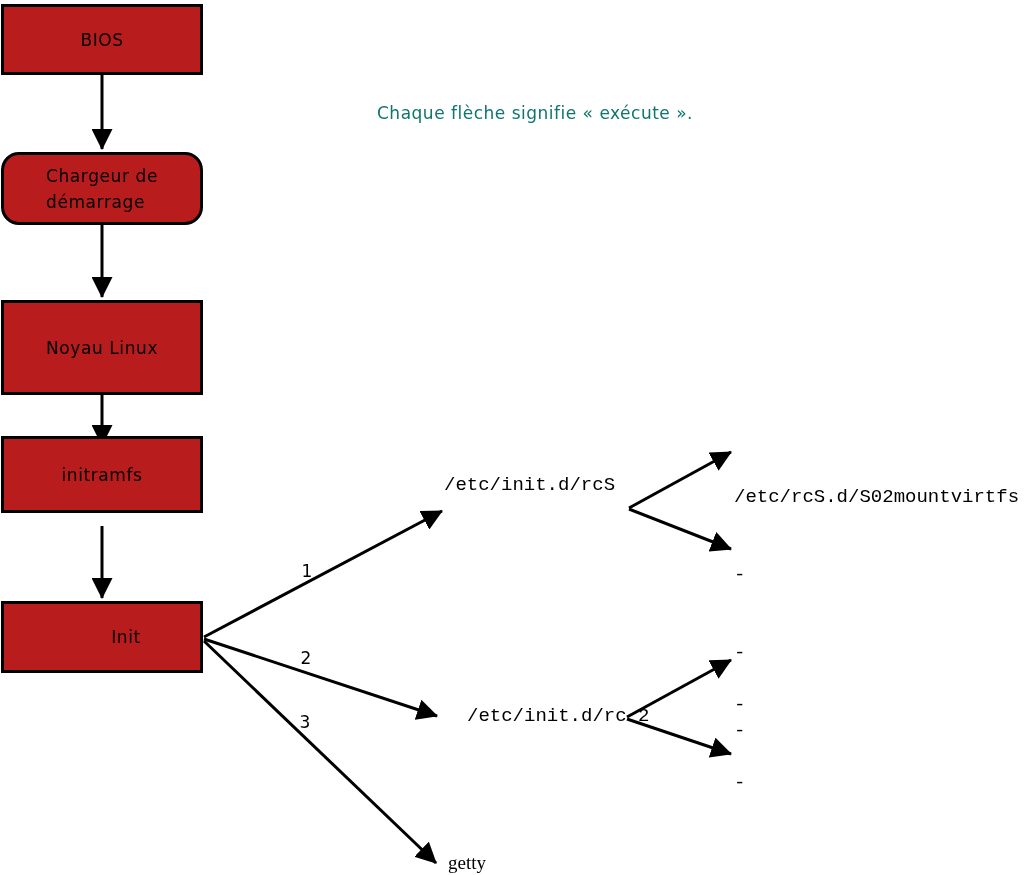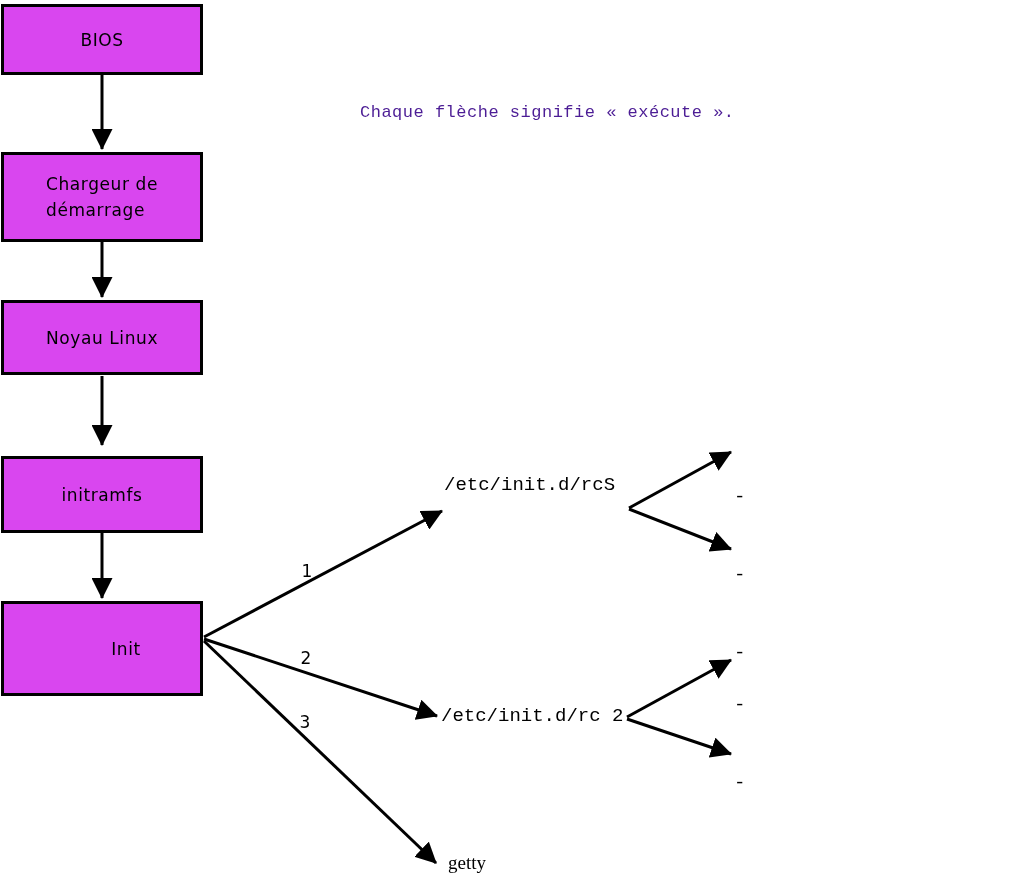--- a/index.html
+++ b/index.html
@@ -23,43 +23,42 @@
   }
   #arrow-layer line {
     stroke: #000000;
     stroke-width: 3;
   }
   .flow-box {
     position: absolute;
     left: 1px;
     width: 202px;
     border: 3px solid #000000;
-    background: #d946ef;
+    background: #b91c1c;
     box-sizing: border-box;
     display: flex;
     align-items: center;
     justify-content: center;
   }
   .flow-box .box-label {
     font-size: 17px;
     letter-spacing: 0.6px;
     line-height: 26px;
     color: #000000;
     text-align: left;
     white-space: pre-line;
   }
   .note {
     position: absolute;
-    left: 360px;
+    left: 377px;
     top: 103px;
     font-size: 17px;
     letter-spacing: 0.5px;
-    color: #4c1d95;
+    color: #0f766e;
     white-space: nowrap;
-    font-family: Liberation Mono, monospace;
   }
   .branch-num {
     position: absolute;
     transform: translate(-50%, -50%);
     font-size: 17px;
     color: #000000;
   }
   .mono {
     position: absolute;
     font-family: "Liberation Mono", "DejaVu Sans Mono", monospace;
@@ -91,46 +90,47 @@
     <line x1="629" y1="509" x2="731" y2="549" marker-end="url(#ah)"></line>
     <line x1="627" y1="717" x2="731" y2="660" marker-end="url(#ah)"></line>
     <line x1="627" y1="719" x2="731" y2="754" marker-end="url(#ah)"></line>
   </svg>
 
   <div class="note">Chaque flèche signifie « exécute ».</div>
 
   <div class="flow-box" style="top:4px; height:71px;">
     <div class="box-label">BIOS</div>
   </div>
-  <div class="flow-box" style="top:152px; height:90px;">
+  <div class="flow-box" style="top:152px; height:73px;border-radius:18px;">
     <div class="box-label">Chargeur de
 démarrage</div>
   </div>
-  <div class="flow-box" style="top:300px; height:75px;">
+  <div class="flow-box" style="top:300px; height:95px;">
     <div class="box-label">Noyau Linux</div>
   </div>
-  <div class="flow-box" style="top:456px; height:77px;">
+  <div class="flow-box" style="top:436px; height:77px;">
     <div class="box-label">initramfs</div>
   </div>
-  <div class="flow-box" style="top:601px; height:95px;padding-left:48px;">
+  <div class="flow-box" style="top:601px; height:72px;padding-left:48px;">
     <div class="box-label">Init</div>
   </div>
 
   <div class="branch-num" style="left:307px; top:571px;">1</div>
   <div class="branch-num" style="left:306px; top:658px;">2</div>
   <div class="branch-num" style="left:305px; top:722px;">3</div>
 
   <div class="mono" style="left:444px; top:472px;">/etc/init.d/rcS</div>
   <div class="mono" style="left:734px; top:432px;">
+    <div>/etc/rcS.d/S02mountvirtfs</div>
     <div>-</div>
     <div>-</div>
     <div>-</div>
   </div>
 
-  <div class="mono" style="left:441px; top:703px;">/etc/init.d/rc 2</div>
+  <div class="mono" style="left:467px; top:703px;">/etc/init.d/rc 2</div>
   <div class="mono" style="left:734px; top:640px;">
     <div>-</div>
     <div>-</div>
     
     
   </div>
 
   <div class="mono" style="left:448px; top:850px;font-family:Liberation Serif, serif;">getty</div>
 
 </div>

